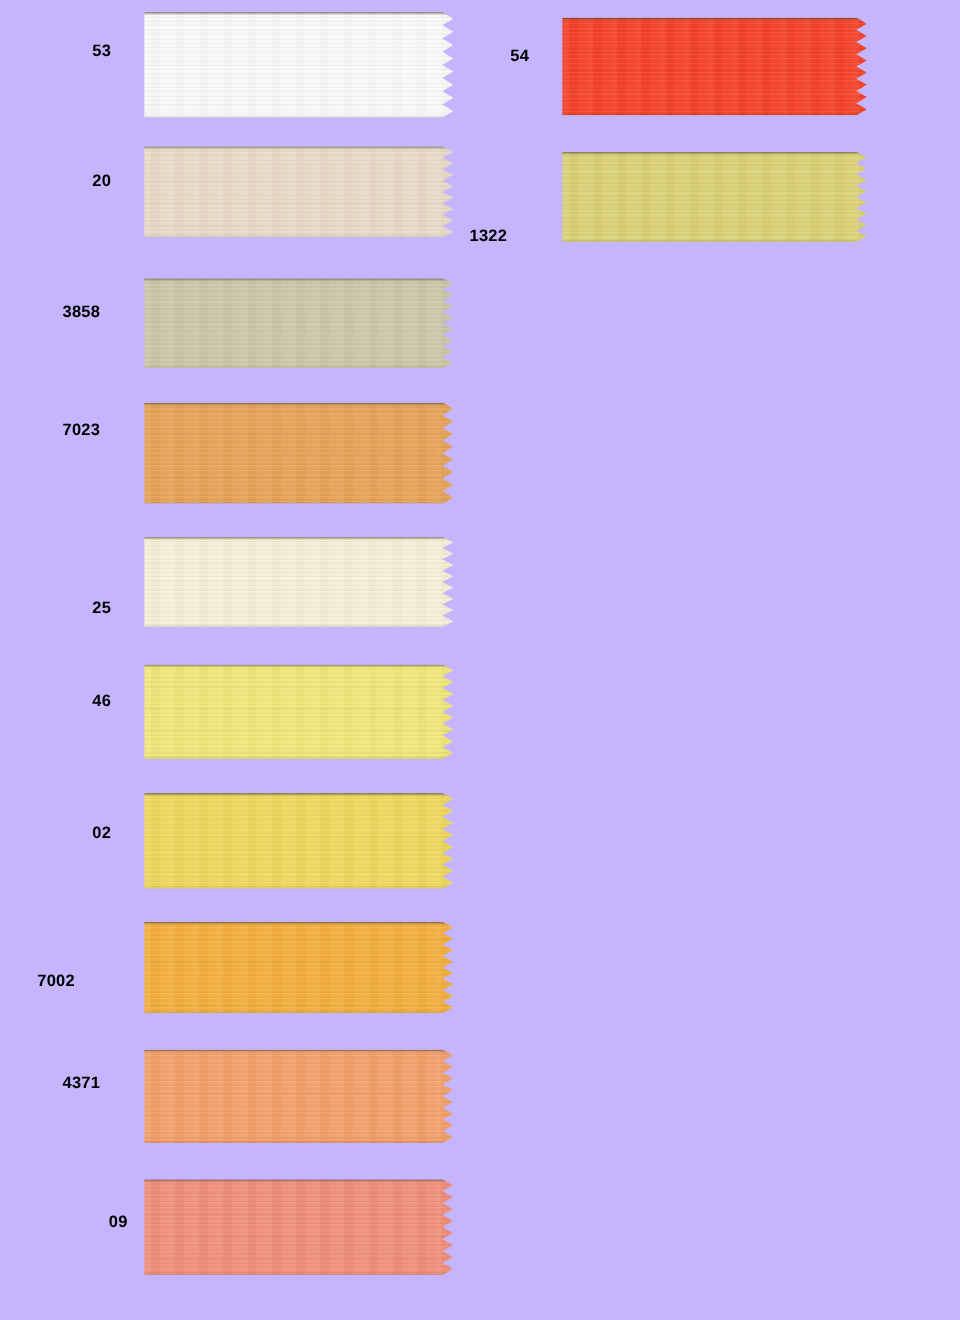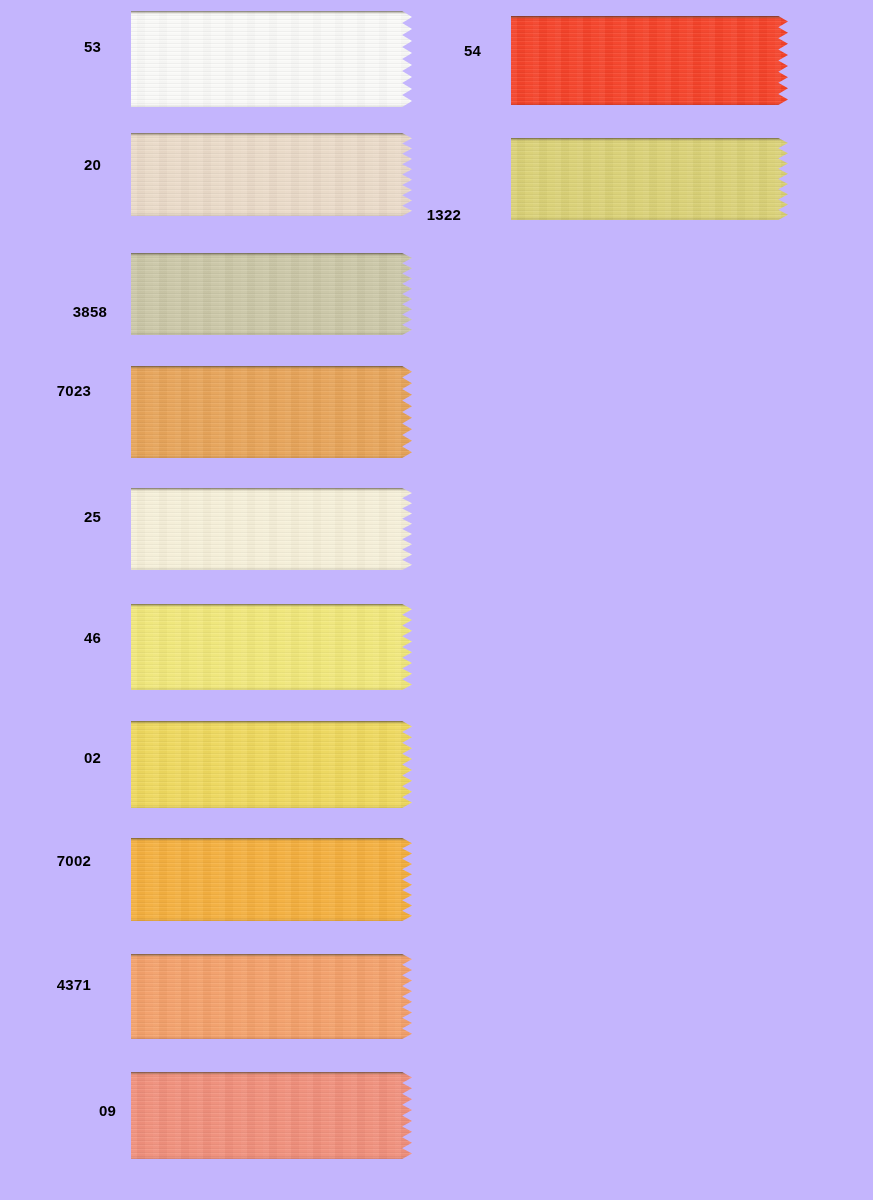--- a/index.html
+++ b/index.html
@@ -194,21 +194,21 @@
         <div class="ribbon">
           <div class="ribbon-fill" style="background: rgb(220, 211, 120);"></div>
           <div class="ribbon-weave"></div>
           <div class="ribbon-grain"></div>
           <div class="ribbon-topedge"></div>
           <div class="ribbon-botedge"></div>
         </div>
       </div>
     </div>
     <div class="swatch-row" style="left: 0px; top: 0px; width: 873px; height: 0px;">
-      <div class="swatch-label" style="position: absolute; left: 27px; top: 276px; width: 80px; margin-top: 28px;">3858</div>
+      <div class="swatch-label" style="position: absolute; left: 11px; top: 276px; width: 80px;">3858</div>
       <div class="ribbon-wrap" style="position: absolute; left: 131px; top: 253px; width: 281px; height: 82px;">
         <div class="ribbon-shadow"></div>
         <div class="ribbon">
           <div class="ribbon-fill" style="background: rgb(205, 201, 169);"></div>
           <div class="ribbon-weave"></div>
           <div class="ribbon-grain"></div>
           <div class="ribbon-topedge"></div>
           <div class="ribbon-botedge"></div>
         </div>
       </div>
@@ -220,21 +220,21 @@
         <div class="ribbon">
           <div class="ribbon-fill" style="background: rgb(233, 166, 91);"></div>
           <div class="ribbon-weave"></div>
           <div class="ribbon-grain"></div>
           <div class="ribbon-topedge"></div>
           <div class="ribbon-botedge"></div>
         </div>
       </div>
     </div>
     <div class="swatch-row" style="left: 0px; top: 0px; width: 873px; height: 0px;">
-      <div class="swatch-label" style="position: absolute; left: 21px; top: 509px; width: 80px;">25</div>
+      <div class="swatch-label" style="position: absolute; left: 21px; top: 545px; width: 80px;">25</div>
       <div class="ribbon-wrap" style="position: absolute; left: 131px; top: 488px; width: 281px; height: 82px;">
         <div class="ribbon-shadow"></div>
         <div class="ribbon">
           <div class="ribbon-fill" style="background: rgb(247, 241, 218);"></div>
           <div class="ribbon-weave"></div>
           <div class="ribbon-grain"></div>
           <div class="ribbon-topedge"></div>
           <div class="ribbon-botedge"></div>
         </div>
       </div>
@@ -259,21 +259,21 @@
         <div class="ribbon">
           <div class="ribbon-fill" style="background: rgb(240, 218, 95);"></div>
           <div class="ribbon-weave"></div>
           <div class="ribbon-grain"></div>
           <div class="ribbon-topedge"></div>
           <div class="ribbon-botedge"></div>
         </div>
       </div>
     </div>
     <div class="swatch-row" style="left: 0px; top: 0px; width: 873px; height: 0px;">
-      <div class="swatch-label" style="position: absolute; left: 11px; top: 853px; width: 80px;">7002</div>
+      <div class="swatch-label" style="position: absolute; left: 11px; top: 884px; width: 80px; text-align: center;">7002</div>
       <div class="ribbon-wrap" style="position: absolute; left: 131px; top: 838px; width: 281px; height: 83px;">
         <div class="ribbon-shadow"></div>
         <div class="ribbon">
           <div class="ribbon-fill" style="background: rgb(246, 177, 64);"></div>
           <div class="ribbon-weave"></div>
           <div class="ribbon-grain"></div>
           <div class="ribbon-topedge"></div>
           <div class="ribbon-botedge"></div>
         </div>
       </div>

